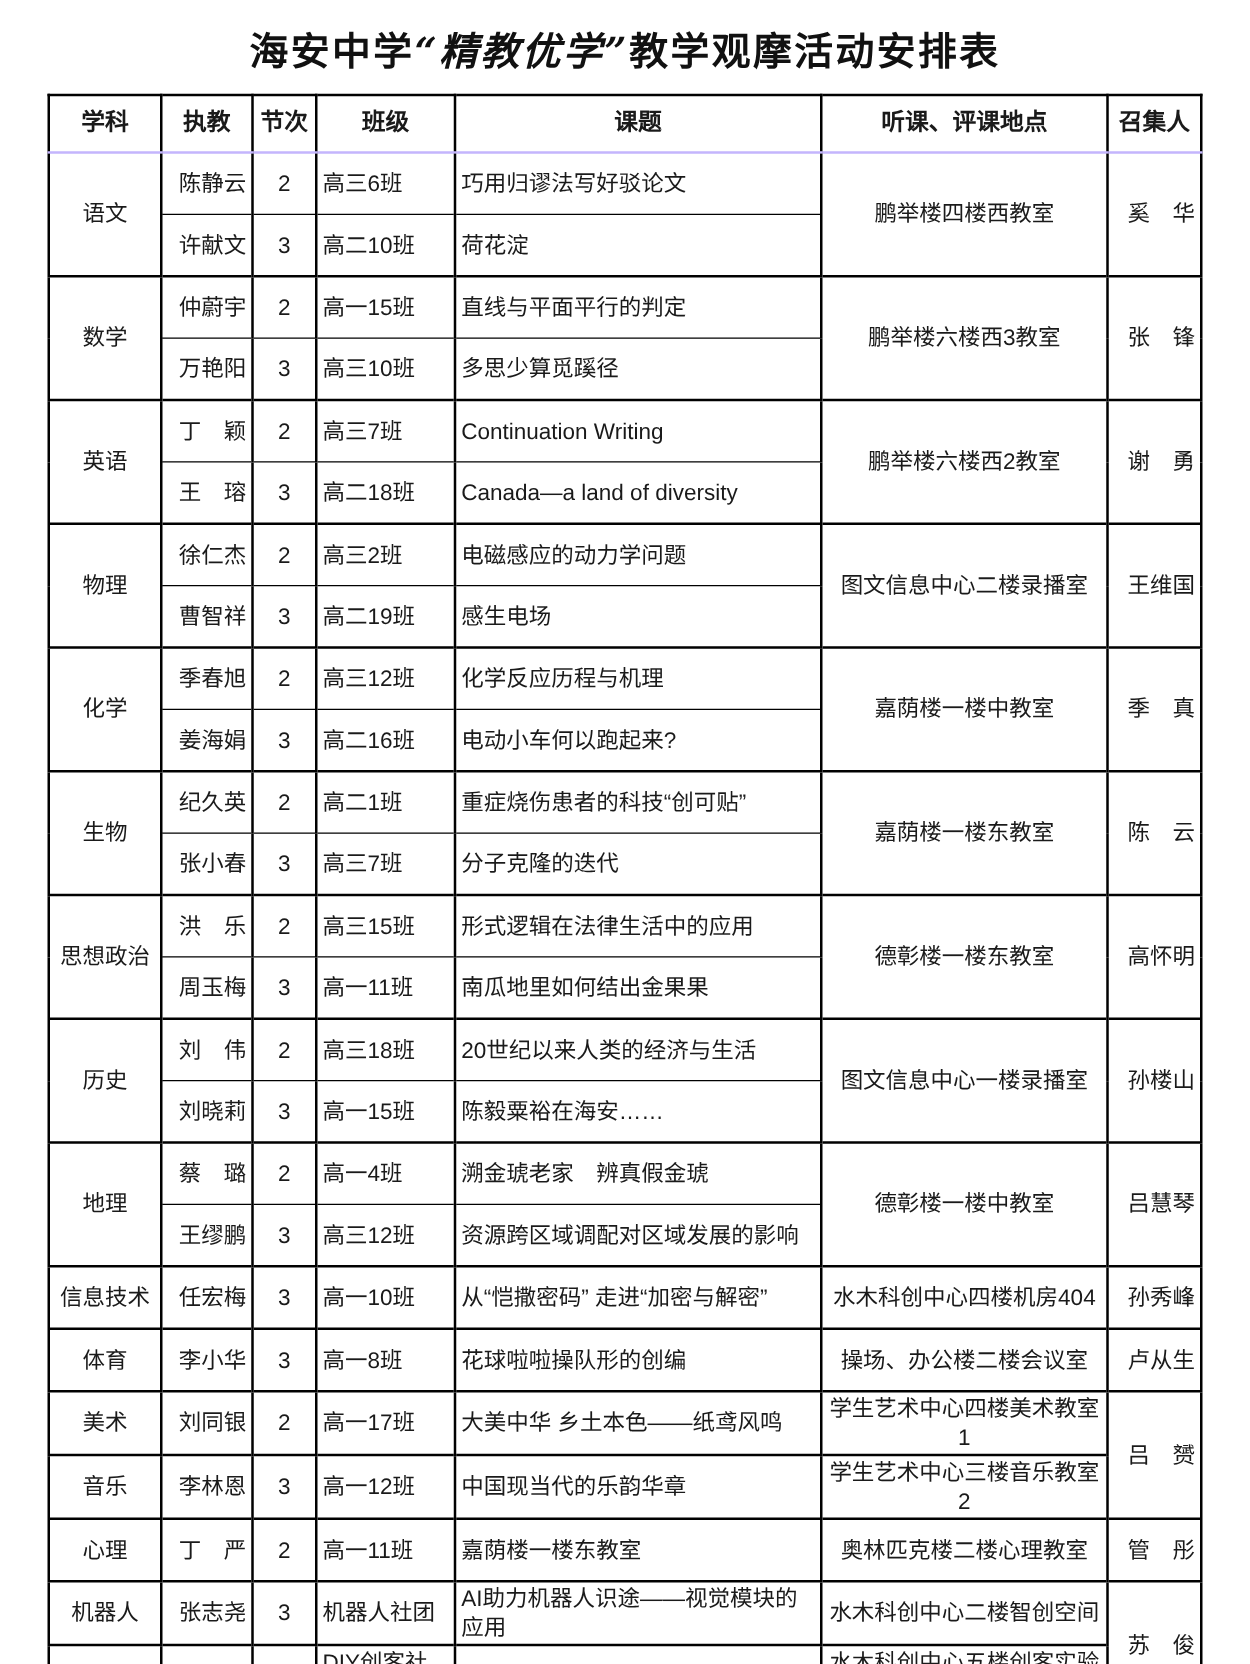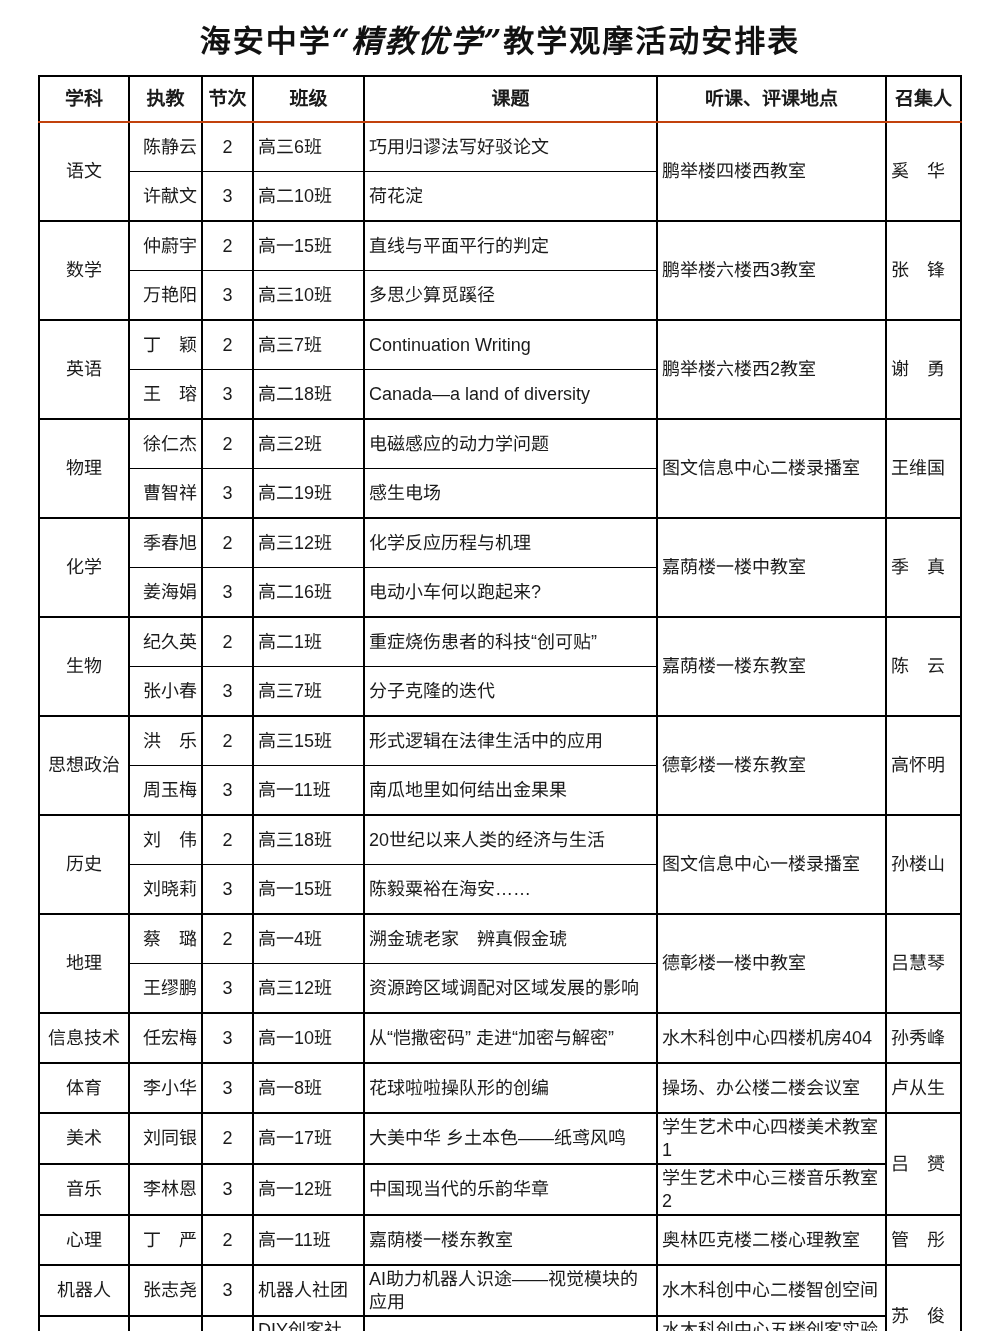--- a/index.html
+++ b/index.html
@@ -44,33 +44,33 @@
     line-height: 1.25;
     overflow: hidden;
     background: #fff;
   }
   .schedule thead th {
     height: 40px;
     font-size: 19px;
     font-weight: 700;
     text-align: center;
     border-top: 2px solid #000;
-    border-bottom: 2px solid #c2410c;
+    border-bottom: 2px solid #c4b5fd;
   }
   .schedule td { height: 44px; }
 
   tr.grp > td { border-top: 2px solid #000; }
 
   .c-sub   { text-align: center; }
   .c-teach { text-align: right; white-space: nowrap; }
   .c-per   { text-align: center; }
   .c-cls   { text-align: left; padding-left: 11px; margin-top: 20px; }
   .c-top   { text-align: left; padding-left: 13px; border-radius: 10px; }
-  .c-loc   { text-align: left; padding-left: 14px; }
-  .c-conv  { text-align: left; white-space: nowrap; }
+  .c-loc   { text-align: center; padding-left: 14px; }
+  .c-conv  { text-align: right; white-space: nowrap; }
 </style>
 </head>
 <body>
 
 <div class="page">
 
   <h1 class="title"><span>海安中学</span><span class="quoted">“精教优学”</span><span>教学观摩活动安排表</span></h1>
 
   <table class="schedule">
     <colgroup>

